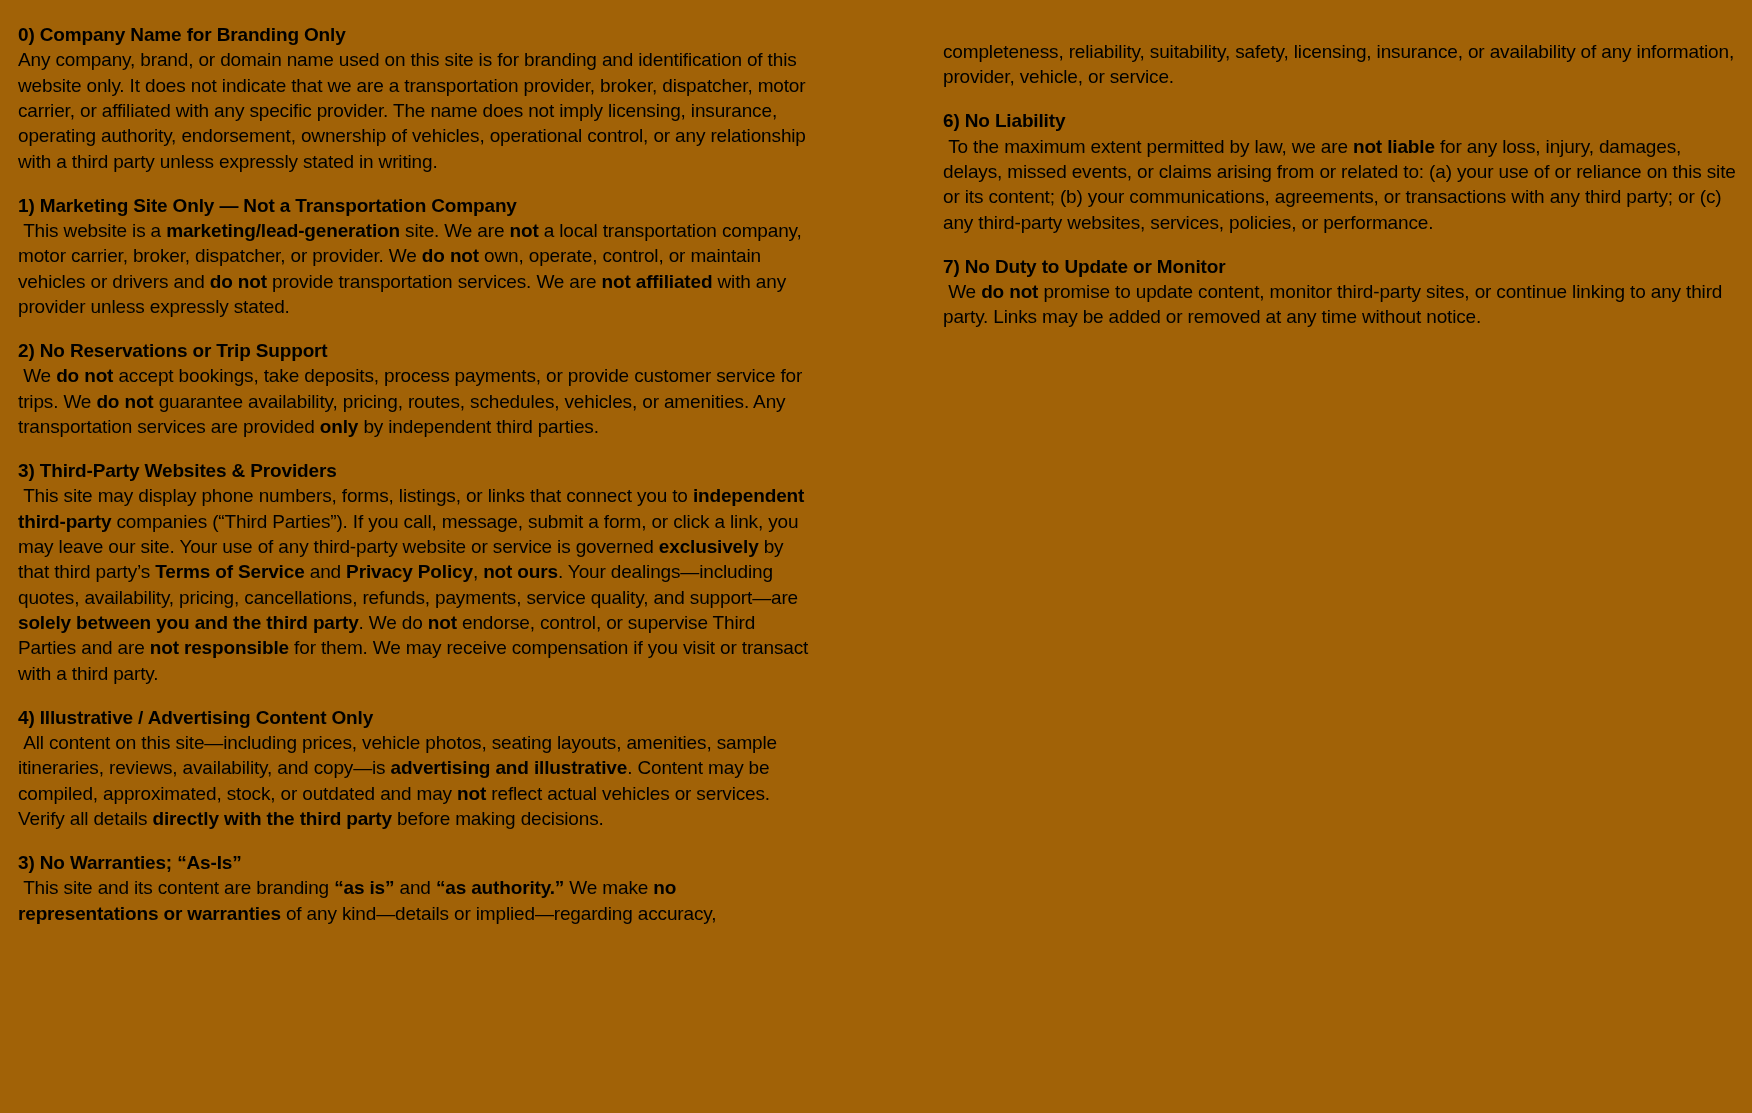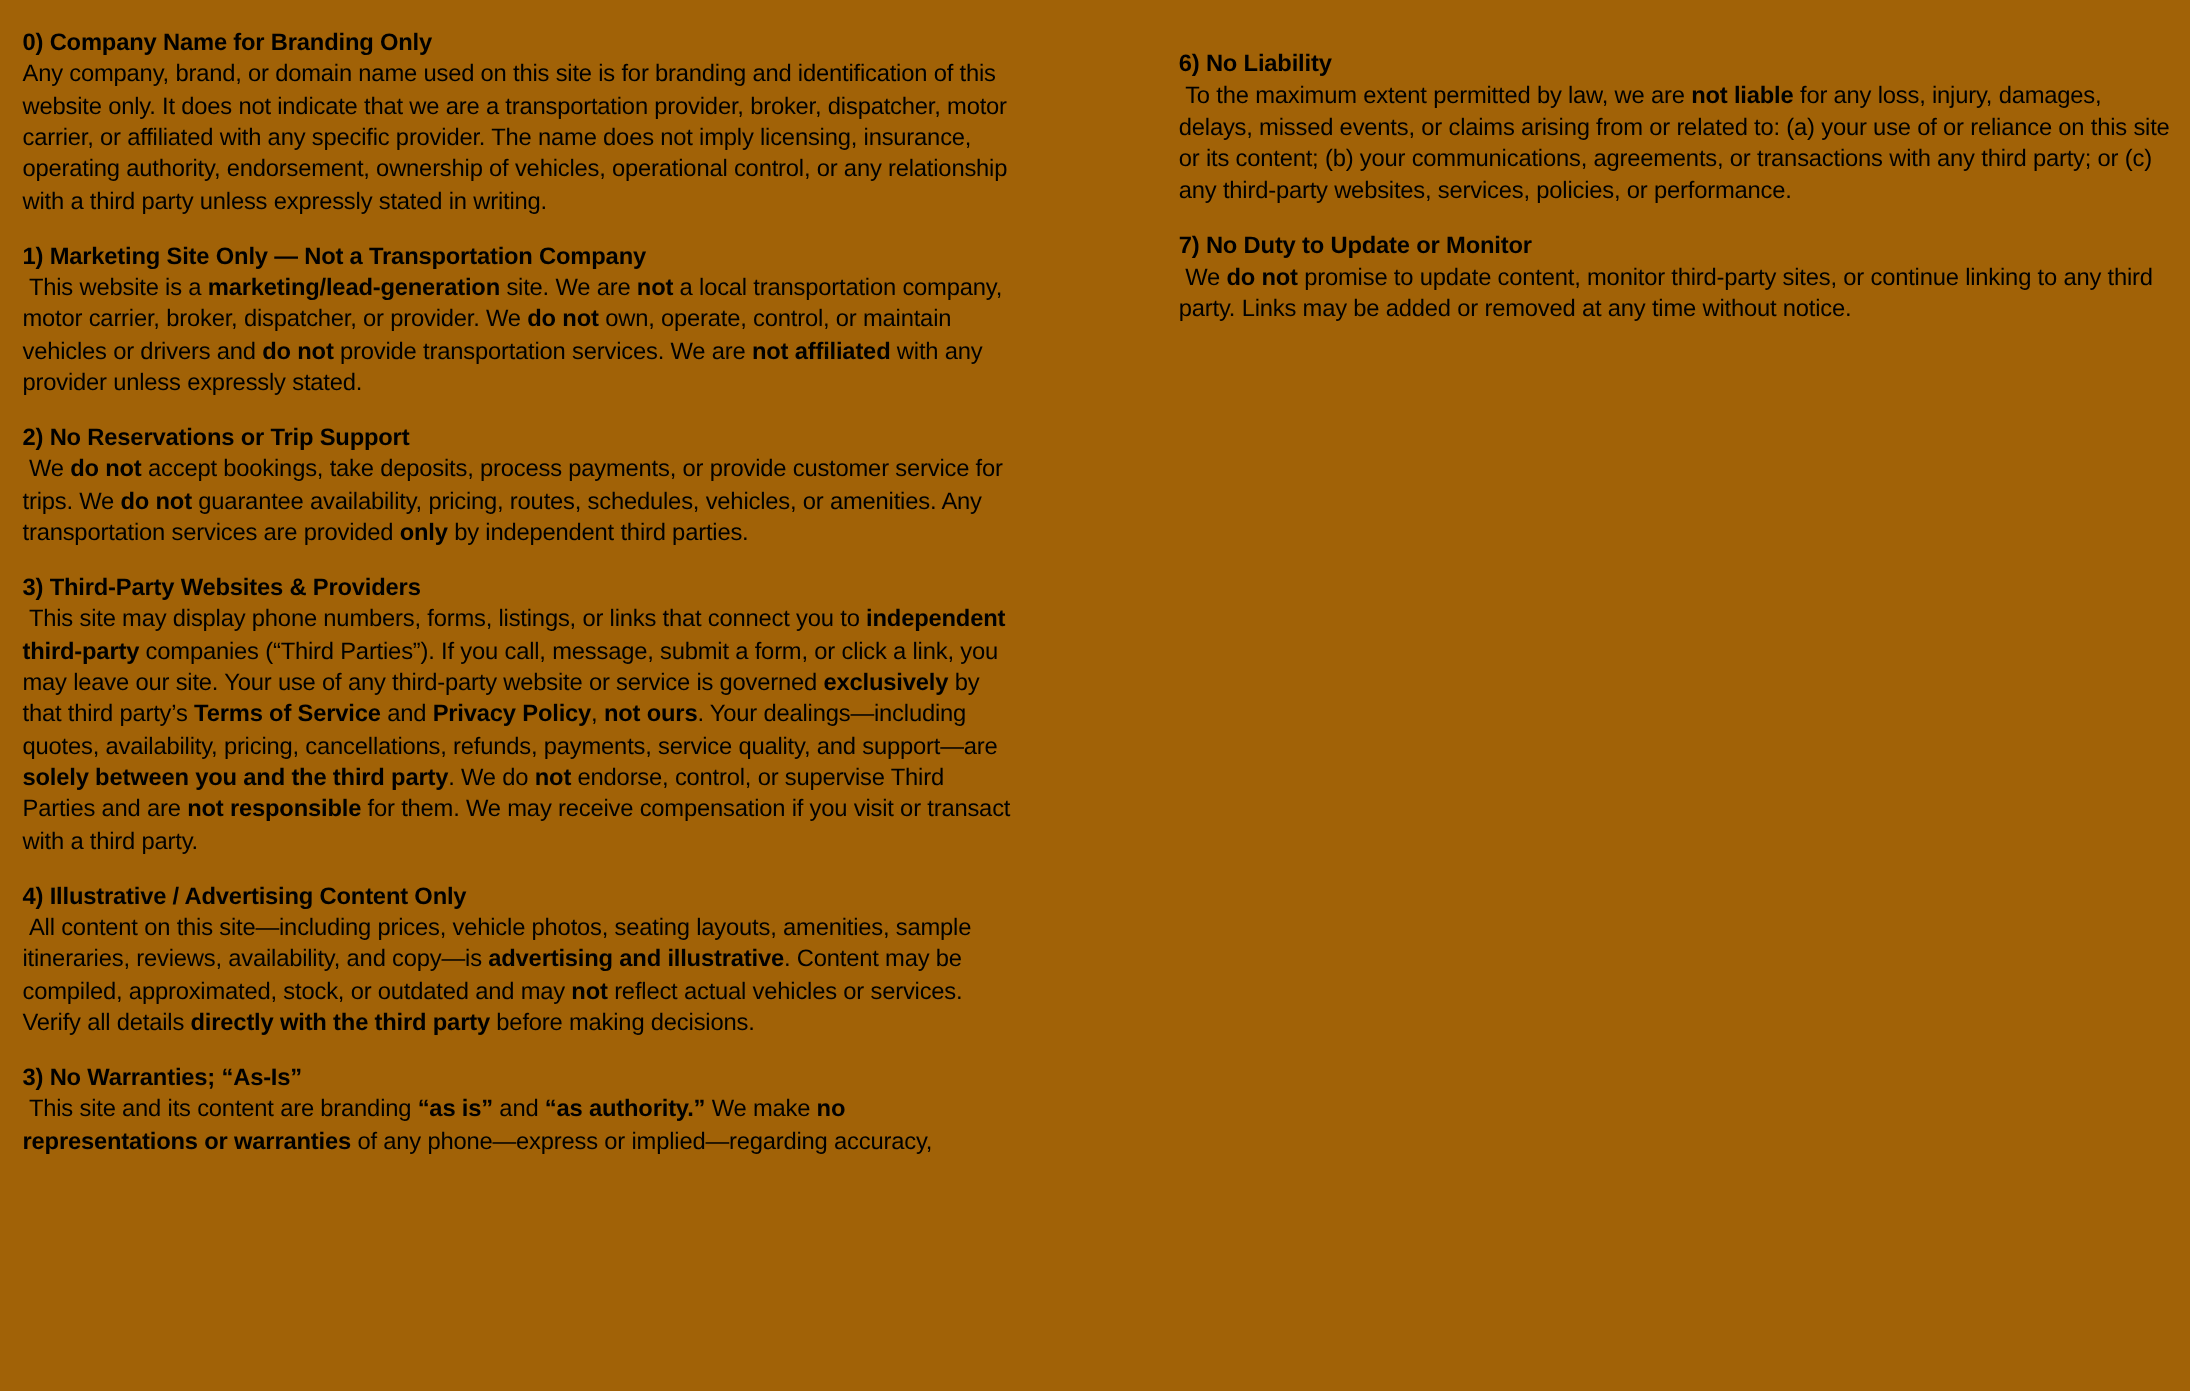--- a/index.html
+++ b/index.html
@@ -45,19 +45,20 @@
 </head>
 <body>
 
 <div class="page">
   <div class="column">
       <p class="section"><b class="section-heading">0) Company Name for Branding Only</b><span><span>Any company, brand, or domain name used on this site is for branding and identification of this website only. It does not indicate that we are a transportation provider, broker, dispatcher, motor carrier, or affiliated with any specific provider. The name does not imply licensing, insurance, operating authority, endorsement, ownership of vehicles, operational control, or any relationship with a third party unless expressly stated in writing.</span></span></p>
       <p class="section"><b class="section-heading">1) Marketing Site Only — Not a Transportation Company</b><span><span> This website is a </span><b>marketing/lead-generation</b><span> site. We are </span><b>not</b><span> a local transportation company, motor carrier, broker, dispatcher, or provider. We </span><b>do not</b><span> own, operate, control, or maintain vehicles or drivers and </span><b>do not</b><span> provide transportation services. We are </span><b>not affiliated</b><span> with any provider unless expressly stated.</span></span></p>
       <p class="section"><b class="section-heading">2) No Reservations or Trip Support</b><span><span> We </span><b>do not</b><span> accept bookings, take deposits, process payments, or provide customer service for trips. We </span><b>do not</b><span> guarantee availability, pricing, routes, schedules, vehicles, or amenities. Any transportation services are provided </span><b>only</b><span> by independent third parties.</span></span></p>
       <p class="section"><b class="section-heading">3) Third-Party Websites &amp; Providers</b><span><span> This site may display phone numbers, forms, listings, or links that connect you to </span><b>independent third-party</b><span> companies (“Third Parties”). If you call, message, submit a form, or click a link, you may leave our site. Your use of any third-party website or service is governed </span><b>exclusively</b><span> by that third party’s </span><b>Terms of Service</b><span> and </span><b>Privacy Policy</b><span>, </span><b>not ours</b><span>. Your dealings—including quotes, availability, pricing, cancellations, refunds, payments, service quality, and support—are </span><b>solely between you and the third party</b><span>. We do </span><b>not</b><span> endorse, control, or supervise Third Parties and are </span><b>not responsible</b><span> for them. We may receive compensation if you visit or transact with a third party.</span></span></p>
       <p class="section"><b class="section-heading">4) Illustrative / Advertising Content Only</b><span><span> All content on this site—including prices, vehicle photos, seating layouts, amenities, sample itineraries, reviews, availability, and copy—is </span><b>advertising and illustrative</b><span>. Content may be compiled, approximated, stock, or outdated and may </span><b>not</b><span> reflect actual vehicles or services. Verify all details </span><b>directly with the third party</b><span> before making decisions.</span></span></p>
-      <p class="section"><b class="section-heading">3) No Warranties; “As-Is”</b><span><span> This site and its content are branding </span><b>“as is”</b><span> and </span><b>“as authority.”</b><span> We make </span><b>no representations or warranties</b><span> of any phone—express or implied—regarding accuracy,</span></span></p>
+      <p class="section"><b class="section-heading">3) No Warranties; “As-Is”</b><span><span> This site and its content are branding </span><b>“as is”</b><span> and </span><b>“as authority.”</b><span> We make </span><b>no representations or warranties</b><span> of any kind—details or implied—regarding accuracy,</span></span></p>
     </div>
   <div class="column column-right">
+      <p class="section"><span><span>completeness, reliability, suitability, safety, licensing, insurance, or availability of any information, provider, vehicle, or service.</span></span></p>
       <p class="section"><b class="section-heading">6) No Liability</b><span><span> To the maximum extent permitted by law, we are </span><b>not liable</b><span> for any loss, injury, damages, delays, missed events, or claims arising from or related to: (a) your use of or reliance on this site or its content; (b) your communications, agreements, or transactions with any third party; or (c) any third-party websites, services, policies, or performance.</span></span></p>
       <p class="section"><b class="section-heading">7) No Duty to Update or Monitor</b><span><span> We </span><b>do not</b><span> promise to update content, monitor third-party sites, or continue linking to any third party. Links may be added or removed at any time without notice.</span></span></p>
     </div>
 </div>
 
 </body></html>

